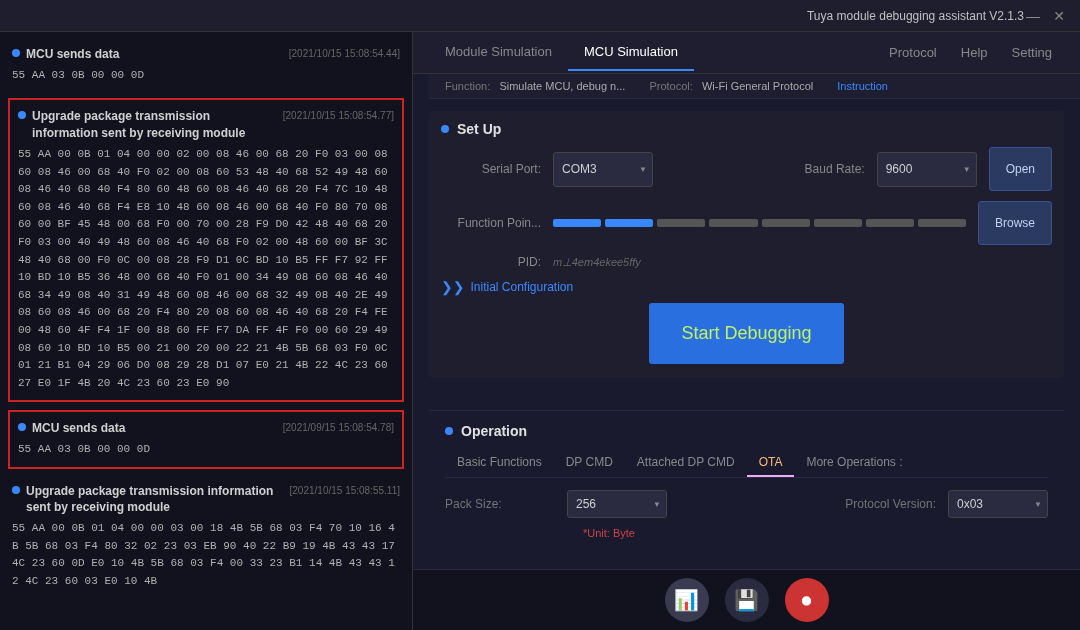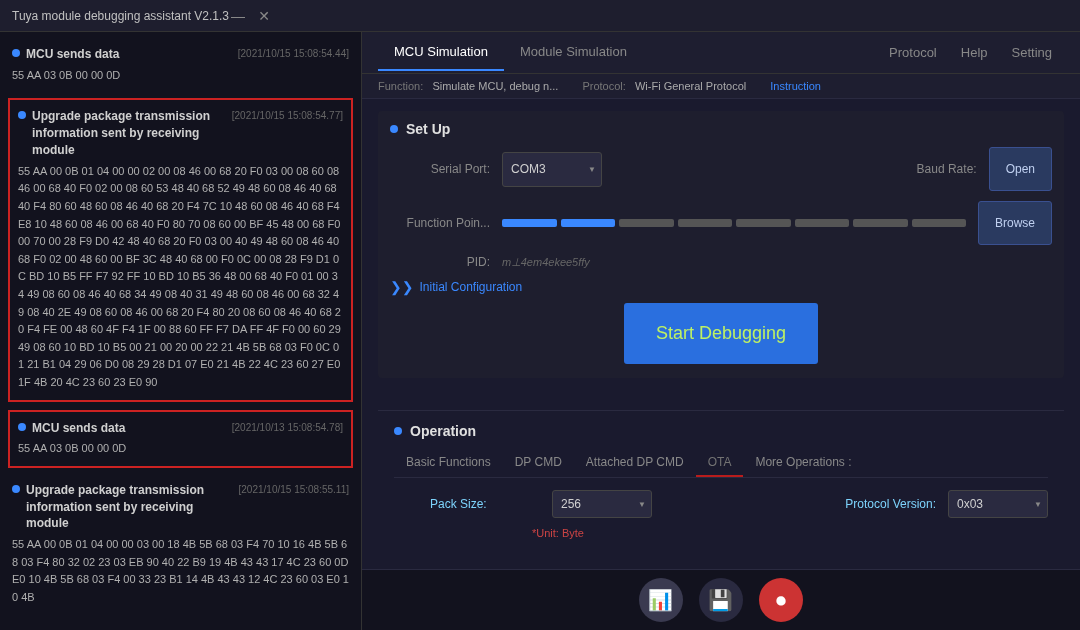--- a/index.html
+++ b/index.html
@@ -14,21 +14,21 @@
       display: flex;
       flex-direction: column;
     }
 
     
     .titlebar {
       background: #1e1e2e;
       height: 32px;
       display: flex;
       align-items: center;
-      justify-content: flex-start;
+      justify-content: flex-end;
       padding: 0 12px;
       border-bottom: 1px solid #333;
       flex-shrink: 0;
     }
     .titlebar-title { color: #c0c0c0; font-size: 12px; }
     .titlebar-controls { display: flex; gap: 8px; }
     .titlebar-btn {
       width: 18px; height: 18px;
       display: flex; align-items: center; justify-content: center;
       color: #888; cursor: pointer; font-size: 14px;
@@ -36,21 +36,21 @@
 
     
     .main-layout {
       display: flex;
       flex: 1;
       overflow: hidden;
     }
 
     
     .left-panel {
-      width: 362px;
+      width: 413px;
       background: #12121e;
       border-right: 1px solid #333;
       display: flex;
       flex-direction: column;
       overflow-y: auto;
       padding: 8px;
       gap: 8px;
       flex-shrink: 0;
     }
     .left-panel::-webkit-scrollbar { width: 6px; }
@@ -95,21 +95,21 @@
       margin-left: 8px;
       white-space: nowrap;
       flex-shrink: 0;
       margin-top: 2px;
     }
     .log-data {
       color: #b0b0b0;
       font-size: 11px;
       line-height: 1.6;
       margin-top: 4px;
-      font-family: Liberation Sans, sans-serif;
+      font-family: Liberation Mono, monospace;
       word-break: break-all;
     }
 
     
     .right-panel {
       flex: 1;
       background: #1a1a2e;
       display: flex;
       flex-direction: column;
       overflow: hidden;
@@ -149,20 +149,21 @@
     .info-bar {
       display: flex;
       align-items: center;
       padding: 6px 16px;
       background: #1e1e30;
       font-size: 11px;
       color: #888;
       border-bottom: 1px solid #2a2a40;
       flex-shrink: 0;
       gap: 24px;
+      margin-left: 16px;
     }
     .info-bar span { color: #aaa; }
     .info-bar .highlight { color: #3a88ff; }
     .info-bar .key { color: #777; }
 
     
     .content-area {
       flex: 1;
       display: flex;
       flex-direction: column;
@@ -284,36 +285,35 @@
     }
     .op-tab {
       padding: 6px 12px;
       color: #888;
       font-size: 12px;
       cursor: pointer;
       border-bottom: 2px solid transparent;
       white-space: nowrap;
     }
     .op-tab.active {
-      color: #737373;
-      border-bottom: 2px solid #b91c1c;
+      color: #fdba74;
+      border-bottom: 2px solid #f0abfc;
     }
 
     .op-form-row {
       display: flex;
       align-items: center;
       gap: 12px;
       margin-bottom: 8px;
     }
     .op-label {
-      color: #7dd3fc;
+      color: #737373;
       font-size: 12px;
       width: 110px;
       flex-shrink: 0;
-      margin-left: 36px;
     }
     .op-select-wrapper {
       position: relative;
       display: inline-flex;
       align-items: center;
     }
     .op-select-wrapper::after {
       content: '▼';
       position: absolute;
       right: 6px;
@@ -437,43 +437,43 @@
         <div class="log-data">55 AA 00 0B 01 04 00 00 02 00 08 46 00 68 20 F0 03 00 08 60 08 46 00 68 40 F0 02 00 08 60 53 48 40 68 52 49 48 60 08 46 40 68 40 F4 80 60 48 60 08 46 40 68 20 F4 7C 10 48 60 08 46 40 68 F4 E8 10 48 60 08 46 00 68 40 F0 80 70 08 60 00 BF 45 48 00 68 F0 00 70 00 28 F9 D0 42 48 40 68 20 F0 03 00 40 49 48 60 08 46 40 68 F0 02 00 48 60 00 BF 3C 48 40 68 00 F0 0C 00 08 28 F9 D1 0C BD 10 B5 FF F7 92 FF 10 BD 10 B5 36 48 00 68 40 F0 01 00 34 49 08 60 08 46 40 68 34 49 08 40 31 49 48 60 08 46 00 68 32 49 08 40 2E 49 08 60 08 46 00 68 20 F4 80 20 08 60 08 46 40 68 20 F4 FE 00 48 60 4F F4 1F 00 88 60 FF F7 DA FF 4F F0 00 60 29 49 08 60 10 BD 10 B5 00 21 00 20 00 22 21 4B 5B 68 03 F0 0C 01 21 B1 04 29 06 D0 08 29 28 D1 07 E0 21 4B 22 4C 23 60 27 E0 1F 4B 20 4C 23 60 23 E0 90</div>
       </div>
       <div class="log-entry highlighted">
         <div class="log-header">
           <div style="display: flex; align-items: flex-start;">
             <div class="log-dot"></div>
             <div class="log-label-group">
               <div class="log-label">MCU sends data</div>
             </div>
           </div>
-          <span class="log-timestamp">[2021/10/13 15:08:54.78]</span>
+          <span class="log-timestamp">[2021/09/15 15:08:54.78]</span>
         </div>
         <div class="log-data">55 AA 03 0B 00 00 0D</div>
       </div>
       <div class="log-entry">
         <div class="log-header">
           <div style="display: flex; align-items: flex-start;">
             <div class="log-dot"></div>
             <div class="log-label-group">
               <div class="log-label">Upgrade package transmission information sent by receiving module</div>
             </div>
           </div>
           <span class="log-timestamp">[2021/10/15 15:08:55.11]</span>
         </div>
         <div class="log-data">55 AA 00 0B 01 04 00 00 03 00 18 4B 5B 68 03 F4 70 10 16 4B 5B 68 03 F4 80 32 02 23 03 EB 90 40 22 B9 19 4B 43 43 17 4C 23 60 0D E0 10 4B 5B 68 03 F4 00 33 23 B1 14 4B 43 43 12 4C 23 60 03 E0 10 4B</div>
       </div>
     </div>
 
   <div class="right-panel">
 
     <div class="tab-bar">
+      <div class="tab">Module Simulation</div>
       <div class="tab active">MCU Simulation</div>
-      <div class="tab">Module Simulation</div>
       <div class="tab-spacer"></div>
       <div class="menu-item">Protocol</div>
       <div class="menu-item">Help</div>
       <div class="menu-item">Setting</div>
     </div>
 
     <div class="info-bar">
       <span>
         <span class="key">Function:</span>
         &nbsp;
@@ -497,20 +497,25 @@
 
         <div class="form-row">
           <span class="form-label">Serial Port:</span>
           <div class="select-wrapper">
             <select class="form-select">
               <option>COM3</option>
             </select>
           </div>
           <span style="flex:1"></span>
           <span class="form-label" style="width:80px;text-align:right;">Baud Rate:</span>
+          <div class="select-wrapper">
+            <select class="form-select">
+              <option>9600</option>
+            </select>
+          </div>
           <button class="form-btn">Open</button>
         </div>
 
         <div class="form-row">
           <span class="form-label">Function Poin...</span>
           <div style="flex:1; display:flex; align-items:center; gap:4px;">
             <div class="function-point-bar">
               <div class="fp-segment active"></div>
               <div class="fp-segment active"></div>
               <div class="fp-segment"></div>

